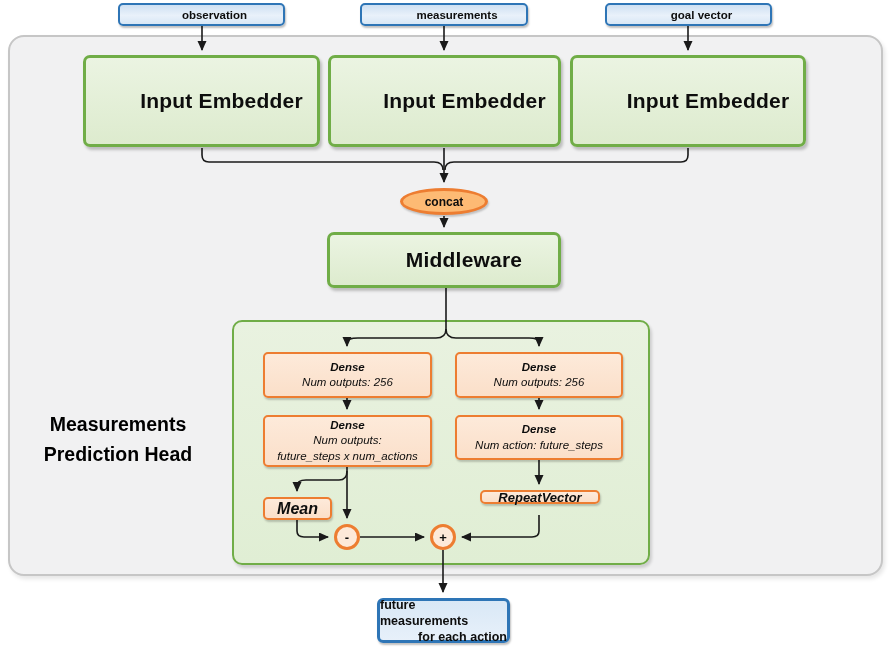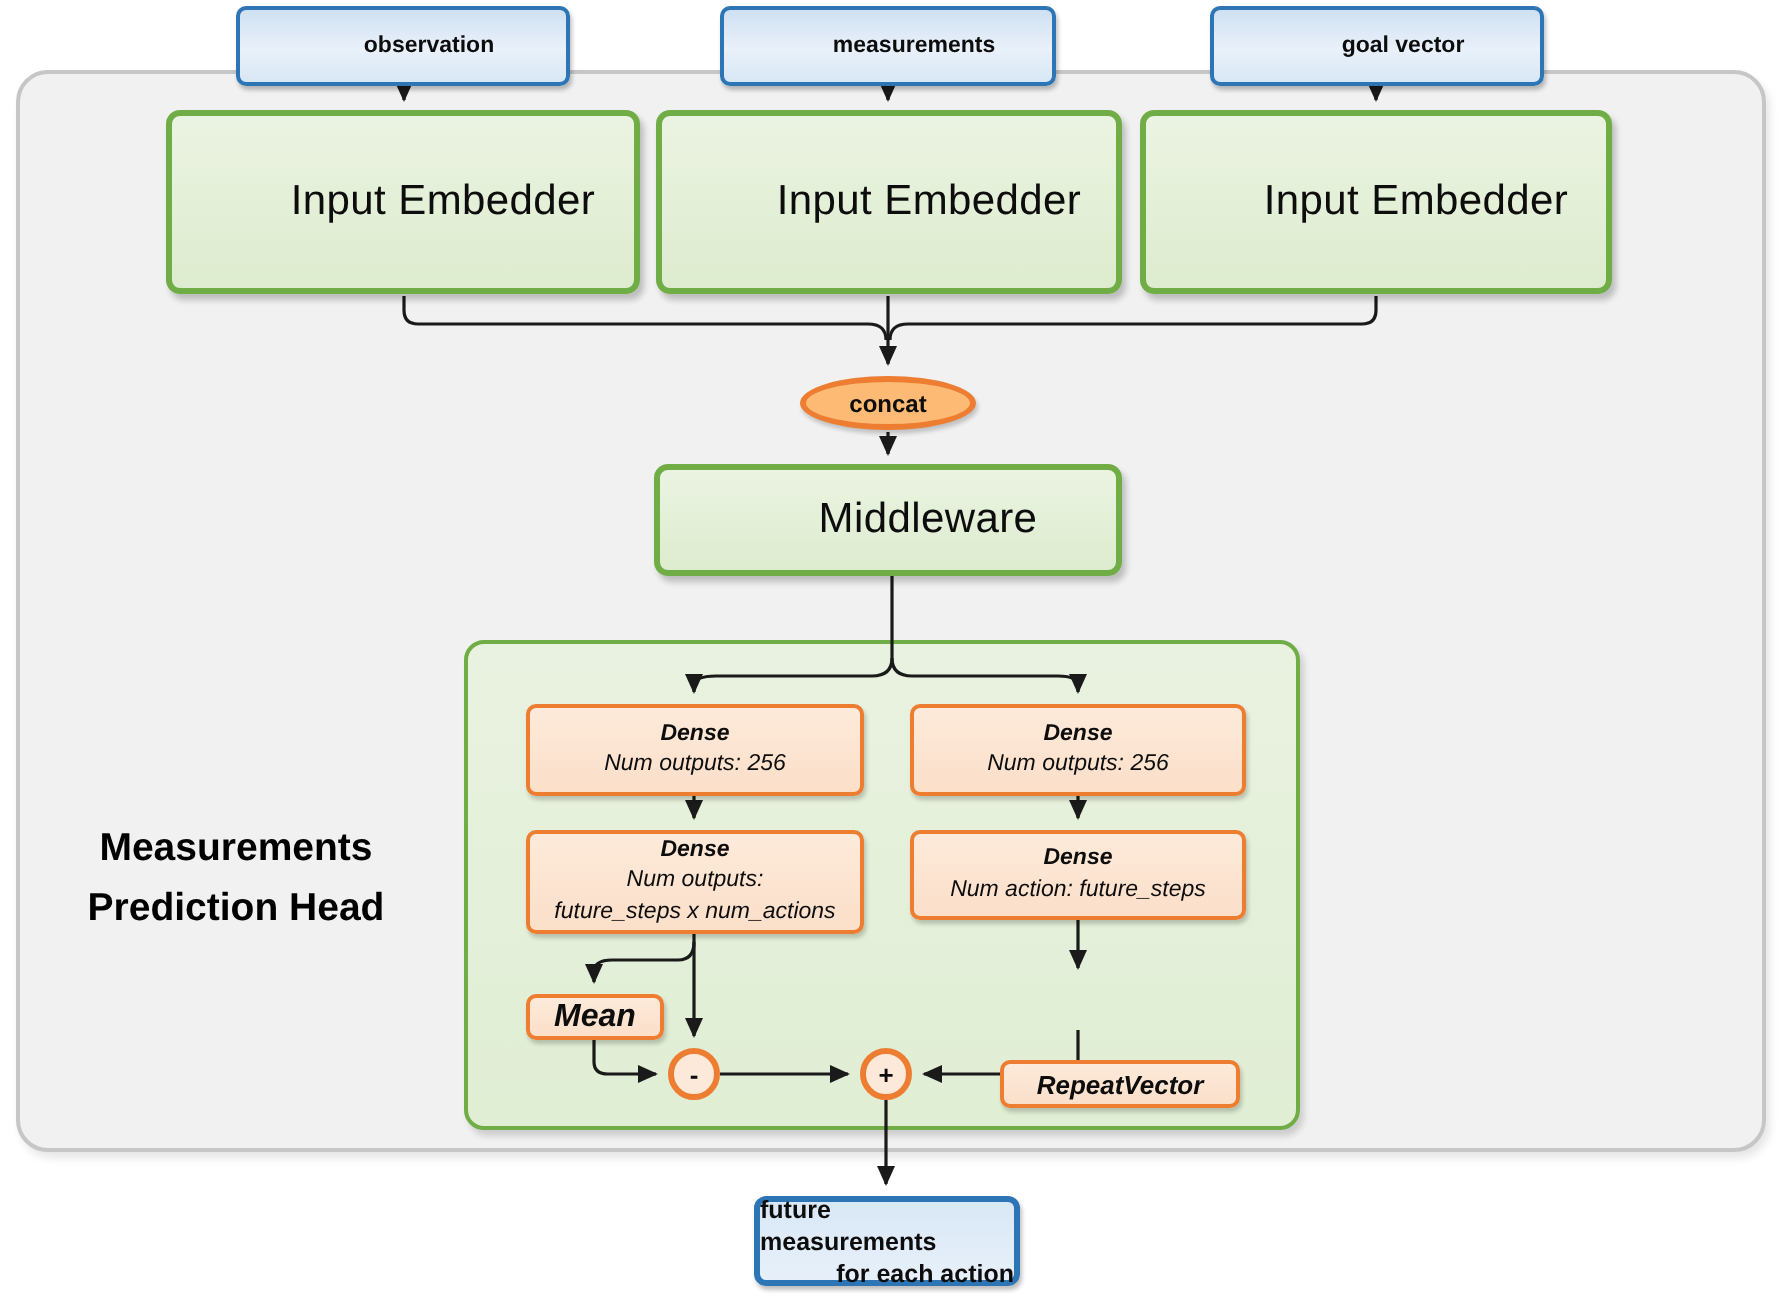--- a/index.html
+++ b/index.html
@@ -30,24 +30,24 @@
     box-shadow: 2px 3px 3px rgba(0,0,0,0.15);
   }
   .connectors { position: absolute; left: 0; top: 0; }
   .green-box {
     position: absolute;
     background: linear-gradient(180deg, #ebf4e2, #ddebce);
     border: 3px solid #70ad47;
     border-radius: 7px;
     box-shadow: 2px 3px 3px rgba(0,0,0,0.22);
     display: flex; align-items: center; justify-content: center;
-    font-weight: normal; font-size: 21px; letter-spacing: 0.2px; padding-left: 40px;
+    font-weight: bold; font-size: 21px; letter-spacing: 0.2px; padding-left: 40px;
   }
   .io-box {
-    position: absolute; height: 40px;
+    position: absolute; height: 23px;
     background: linear-gradient(180deg, #cfe0f2, #e9f1fa 55%, #d8e7f5);
     border: 2.5px solid #2e75b6;
     border-radius: 5px;
     box-shadow: 1px 2px 2px rgba(0,0,0,0.25);
     display: flex; align-items: center; justify-content: center;
     font-weight: bold; font-size: 11.5px; padding-left: 26px;
   }
   .concat-ellipse {
     position: absolute; left: 400px; top: 188px; width: 88px; height: 27px;
     background: #fdba74;
@@ -164,21 +164,21 @@
     <div>future_steps x num_actions</div>
   </div>
 
   <div class="orange-box dense" style="left:455px; top:415px; width:168px; height:45px;">
     <div class="dense-title">Dense</div>
     <div>Num action: future_steps</div>
   </div>
 
   <div class="orange-box mean-box" style="left:263px; top:497px; width:69px; height:23px;">Mean</div>
 
-  <div class="orange-box repeat-box" style="left:500px; top:490px; width:120px; height:24px;margin-top:40px;">RepeatVector</div>
+  <div class="orange-box repeat-box" style="left:480px; top:490px; width:120px; height:14px;">RepeatVector</div>
 
   <div class="op-circle" style="left:334px; top:524px;">-</div>
 
   <div class="op-circle" style="left:430px; top:524px;">+</div>
 
   <div class="out-box">
     <div>future measurements</div>
     <div>for each action</div>
   </div>
 

